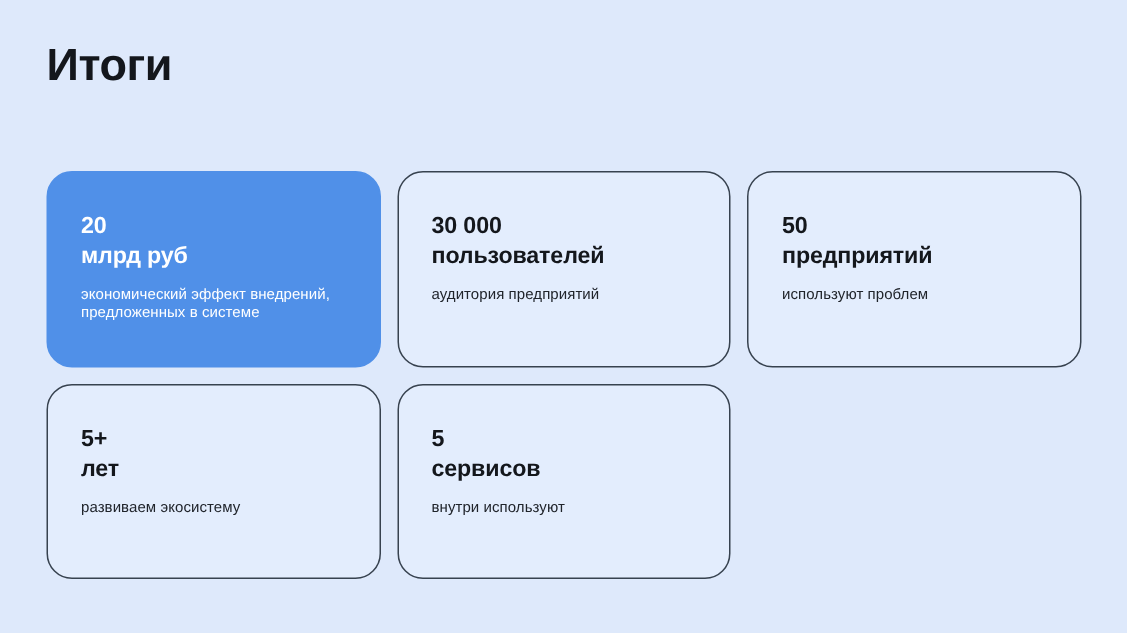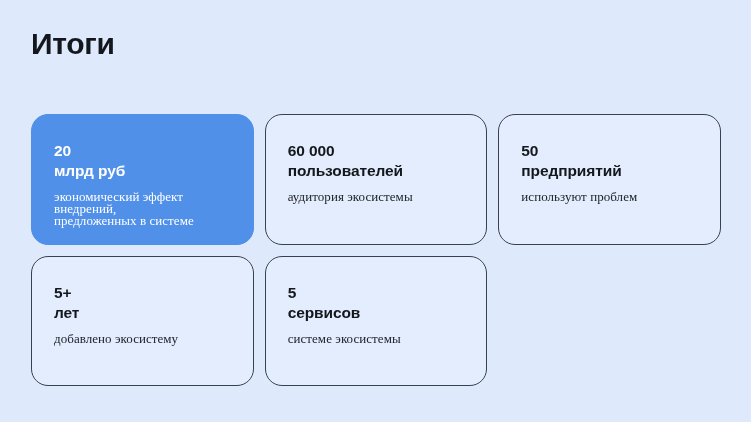--- a/index.html
+++ b/index.html
@@ -74,28 +74,27 @@
     white-space: pre-line;
   }
 
   .stat-card.accent .stat-value {
     color: #ffffff;
   }
 
   .stat-desc {
     display: block;
     margin-top: 10px;
-    font-size: 13px;
+    font-size: 10px;
     line-height: 12px;
     font-weight: normal;
     letter-spacing: 0.05px;
     color: #20242b;
     max-width: 170px;
     white-space: pre-line;
-    font-family: Liberation Serif, serif;
   }
 
   .stat-card.accent .stat-desc {
     color: #ffffff;
     max-width: 185px;
   }
 </style>
 </head>
 <body>
 
@@ -106,38 +105,38 @@
   <div class="cards-grid">
 
     <div class="stat-card accent">
       <span class="stat-value">20
 млрд руб</span>
       <span class="stat-desc">экономический эффект внедрений,
 предложенных в системе</span>
     </div>
 
     <div class="stat-card">
-      <span class="stat-value">60 000
+      <span class="stat-value">30 000
 пользователей</span>
-      <span class="stat-desc">аудитория экосистемы</span>
+      <span class="stat-desc">аудитория предприятий</span>
     </div>
 
 
     <div class="stat-card">
       <span class="stat-value">50
 предприятий</span>
       <span class="stat-desc">используют проблем</span>
     </div>
 
     <div class="stat-card">
       <span class="stat-value">5+
 лет</span>
-      <span class="stat-desc">добавлено экосистему</span>
+      <span class="stat-desc">развиваем экосистему</span>
     </div>
 
     <div class="stat-card">
       <span class="stat-value">5
 сервисов</span>
-      <span class="stat-desc">системе экосистемы</span>
+      <span class="stat-desc">внутри используют</span>
     </div>
 
   </div>
 </div>
 
 </body></html>

